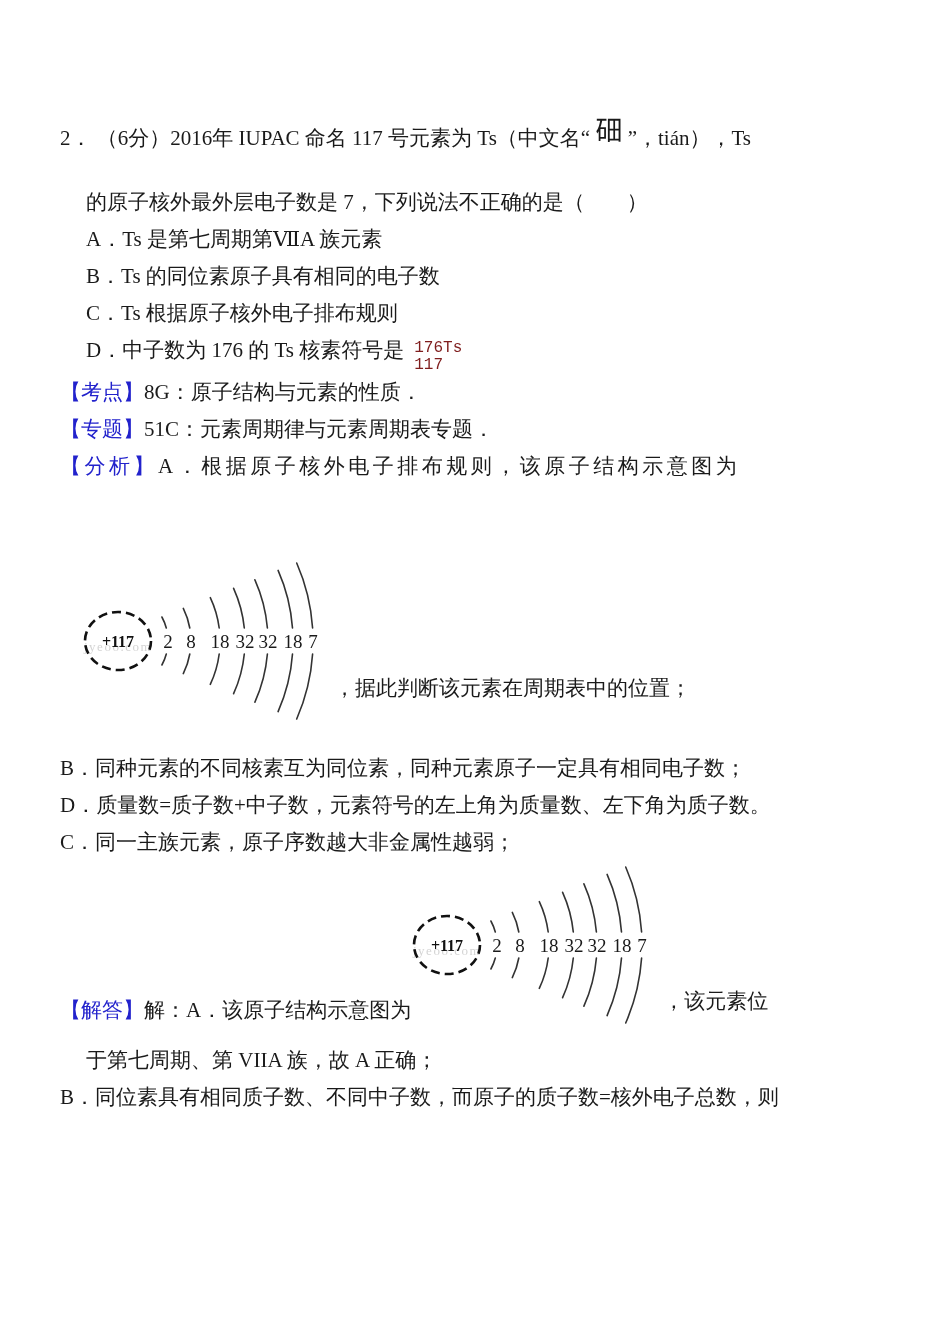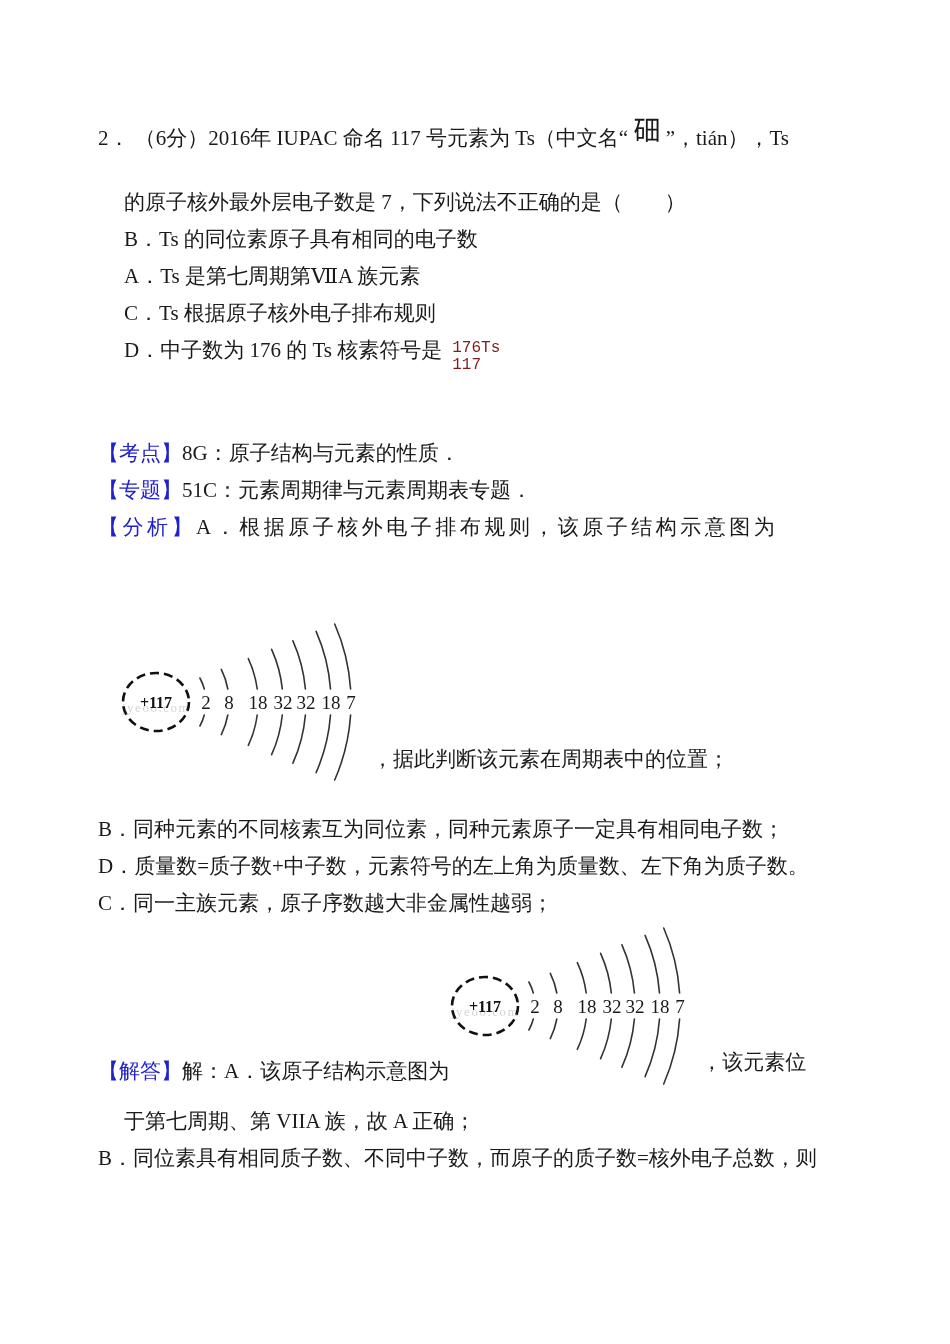--- a/index.html
+++ b/index.html
@@ -1,35 +1,35 @@
 <!DOCTYPE html>
 <html><head>
 <meta charset="utf-8">
 <style>
   html,body{margin:0;padding:0;background:#fff;}
   .page{
     position:relative;
     width:950px;height:1344px;
     box-sizing:border-box;
-    padding:118px 128px 0 98px;
+    padding:118px 128px 0 60px;
     background:#ffffff;
     font-family:"Liberation Serif","DejaVu Serif",serif;
     font-size:21px;color:#1a1a1a;
     overflow:hidden;
   }
   .line{margin:0;line-height:37px;}
   .indent{padding-left:26px;}
   .q1{line-height:40px;}
   .q2{margin-top:26px;}
   .blue{color:#2222cc;}
   .tian{font-size:27px;line-height:1;vertical-align:5px;}
-  .gap-kaodian{margin-top:61px;}
+  .gap-kaodian{}
   .fenxi-line{letter-spacing:3.5px;}
   .diagram-row{display:flex;align-items:flex-end;margin-top:72px;margin-left:22px;}
-  .diagram-row .tail{line-height:37px;margin-bottom:8px;white-space:nowrap;}
+  .diagram-row .tail{line-height:37px;margin-bottom:18px;white-space:nowrap;}
   .fenxi-items .line.first{margin-top:25px;}
   .jieda-row{display:flex;align-items:flex-end;margin-top:0;}
   .jieda-row .lead{white-space:nowrap;flex-shrink:0;}
   .jieda-row .tail{line-height:37px;margin-bottom:9px;white-space:nowrap;}
   .after-jieda{margin-top:13px;}
   .nuclide{
     display:inline-block;vertical-align:-12px;margin-left:10px;
     font-family:"Liberation Mono","DejaVu Sans Mono",monospace;
     font-size:16px;line-height:17px;color:#7f1d1d;
   }
@@ -43,24 +43,24 @@
 
   <p class="line q1">
     <span>2．</span>
     <span>（6分）2016年 IUPAC 命名 117 号元素为 Ts（中文名“</span>
     <span class="tian">鿬</span>
     <span>”，tián），Ts</span>
   </p>
   <p class="line indent q2">的原子核外最外层电子数是 7，下列说法不正确的是（　　）</p>
 
   <p class="line indent">
-    <span>B．</span><span>Ts 的同位素原子具有相同的电子数</span>
+    <span>A．</span><span>Ts 是第七周期第ⅦA 族元素</span>
   </p>
   <p class="line indent">
-    <span>A．</span><span>Ts 是第七周期第ⅦA 族元素</span>
+    <span>B．</span><span>Ts 的同位素原子具有相同的电子数</span>
   </p>
   <p class="line indent">
     <span>C．</span><span>Ts 根据原子核外电子排布规则</span>
   </p>
   <p class="line indent">
     <span>D．</span><span>中子数为 176 的 Ts 核素符号是</span><span class="nuclide"><span class="row"><span>176</span><span>Ts</span></span><span class="row">117</span></span>
   </p>
 
   <p class="line gap-kaodian">
     <span class="blue">【考点】</span><span>8G：原子结构与元素的性质．</span>

